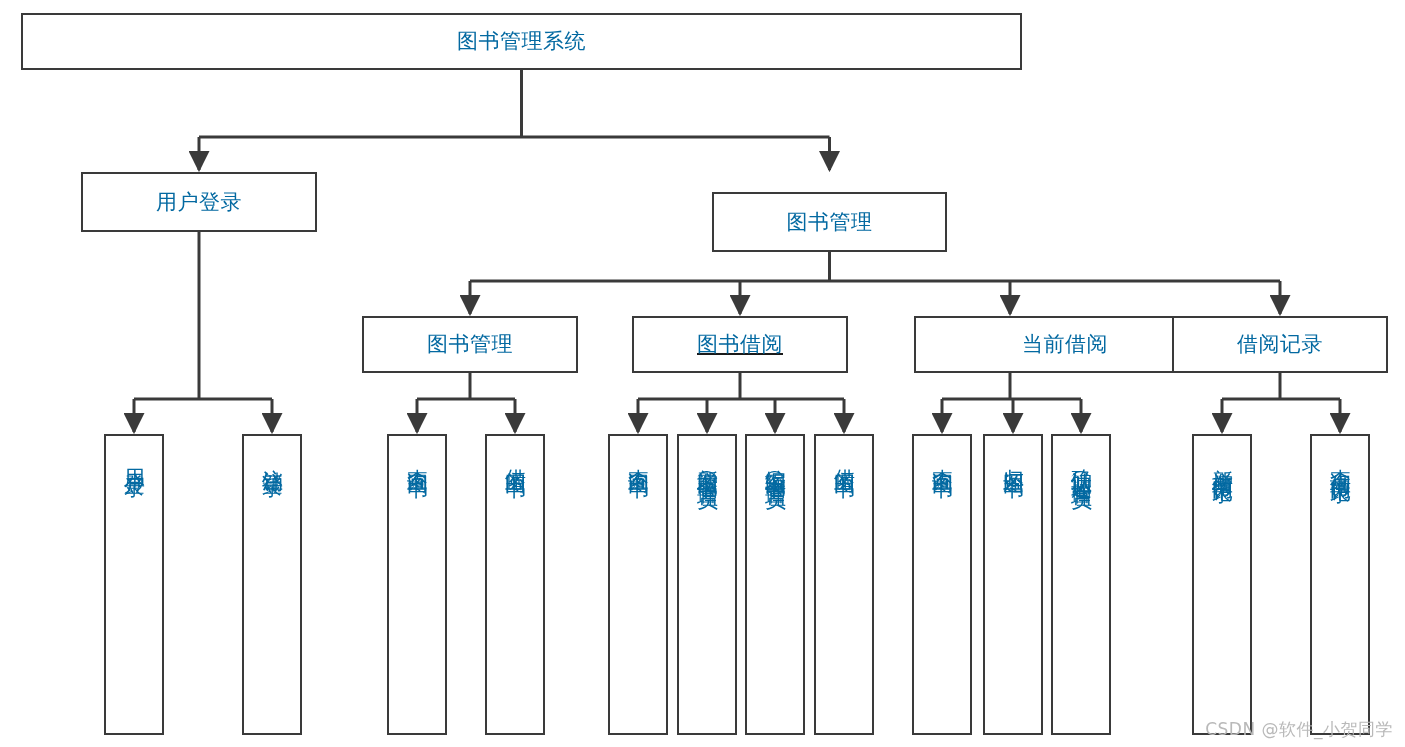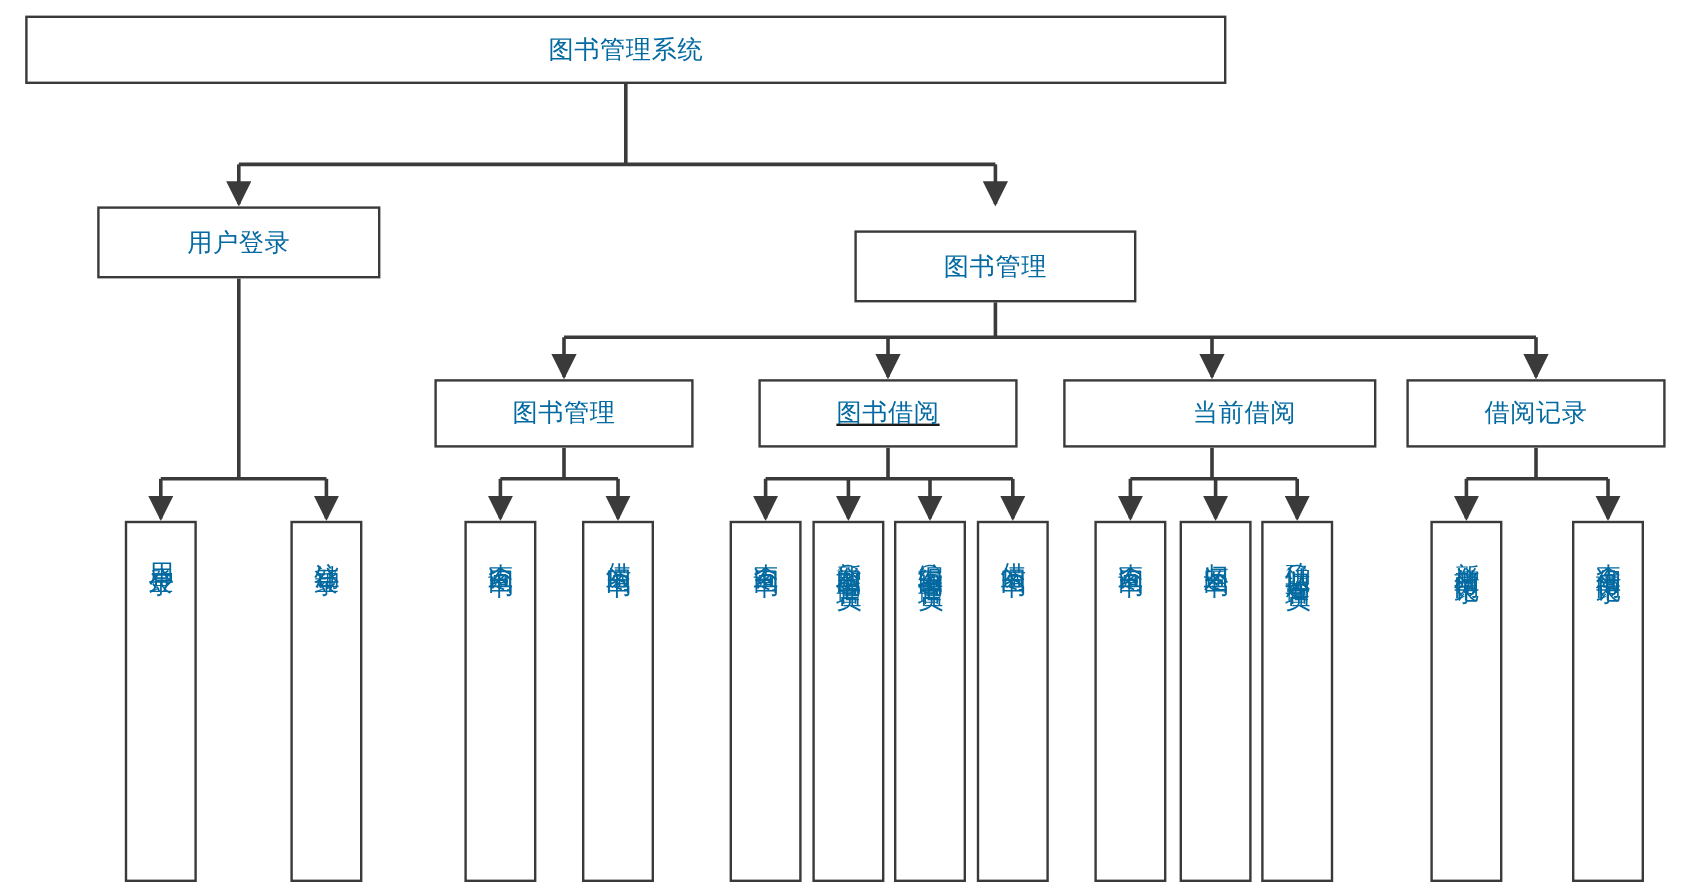--- a/index.html
+++ b/index.html
@@ -122,21 +122,21 @@
       </div>
       <div class="node" style="left: 712px; top: 172px; width: 235px; height: 60px; margin-top: 20px;">
         <span class="label">图书管理</span>
       </div>
       <div class="node" style="left: 362px; top: 316px; width: 216px; height: 57px;">
         <span class="label">图书管理</span>
       </div>
       <div class="node" style="left: 632px; top: 316px; width: 216px; height: 57px; text-decoration: underline;">
         <span class="label">图书借阅</span>
       </div>
-      <div class="node" style="left: 886px; top: 316px; width: 261px; height: 57px; padding-left: 41px;">
+      <div class="node" style="left: 914px; top: 316px; width: 261px; height: 57px; padding-left: 41px;">
         <span class="label">当前借阅</span>
       </div>
       <div class="node" style="left: 1172px; top: 316px; width: 216px; height: 57px;">
         <span class="label">借阅记录</span>
       </div>
       <div class="node vertical" style="left: 104px; top: 434px; width: 60px; height: 301px;">
         <span class="label">用户登录</span>
       </div>
       <div class="node vertical" style="left: 242px; top: 434px; width: 60px; height: 301px;">
         <span class="label">注销登录</span>
@@ -169,13 +169,14 @@
         <span class="label">确认归还（管理员）</span>
       </div>
       <div class="node vertical" style="left: 1192px; top: 434px; width: 60px; height: 301px;">
         <span class="label">新增借阅记录</span>
       </div>
       <div class="node vertical" style="left: 1310px; top: 434px; width: 60px; height: 301px;">
         <span class="label">查询借阅记录</span>
       </div>
     </div>
 
+  <div class="watermark">CSDN @软件_小贺同学</div>
 </div>
 
 </body></html>

